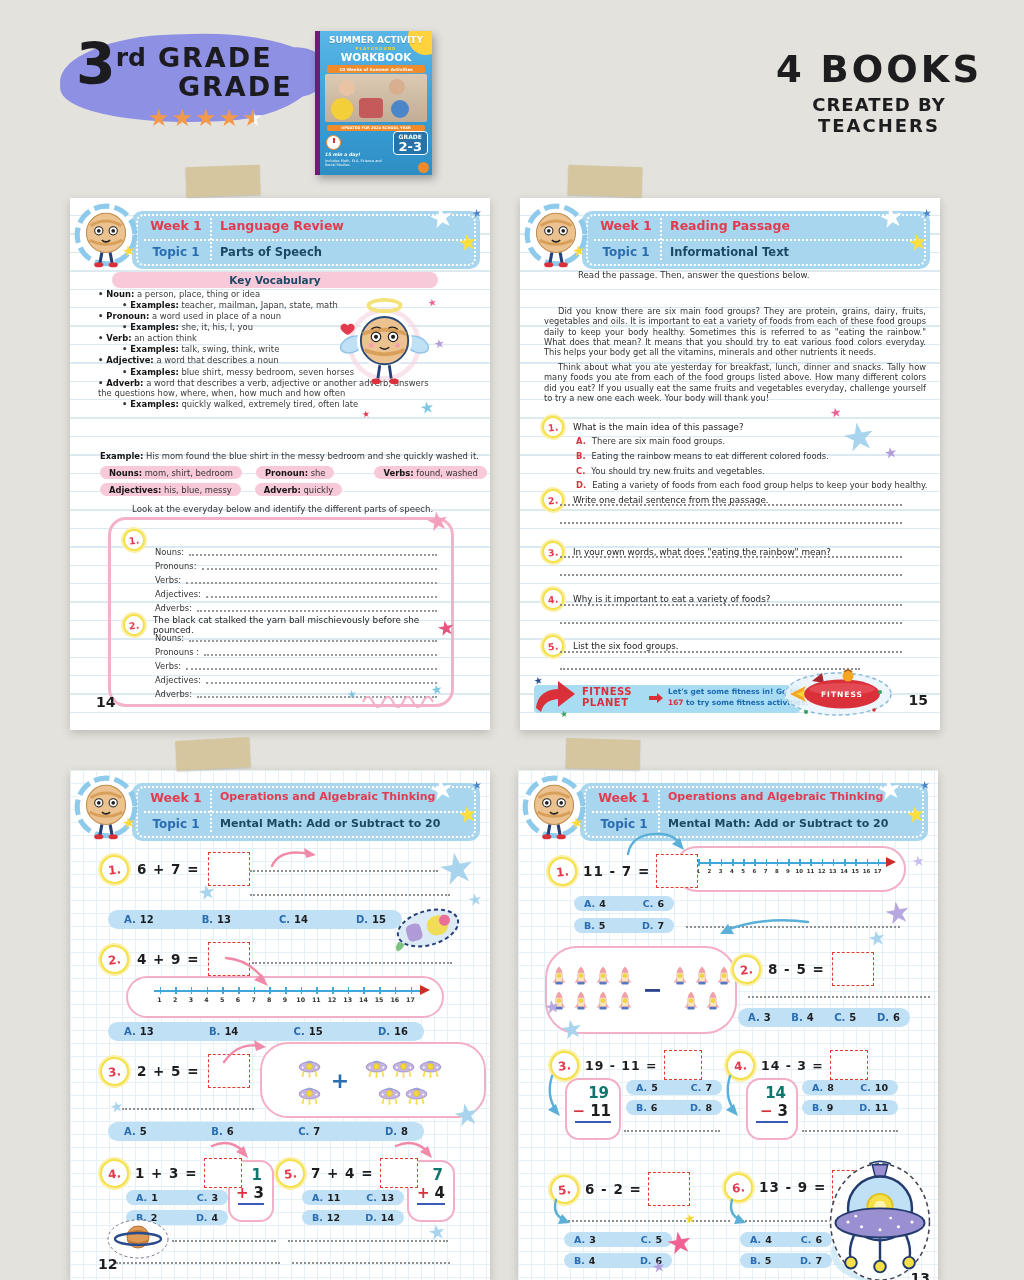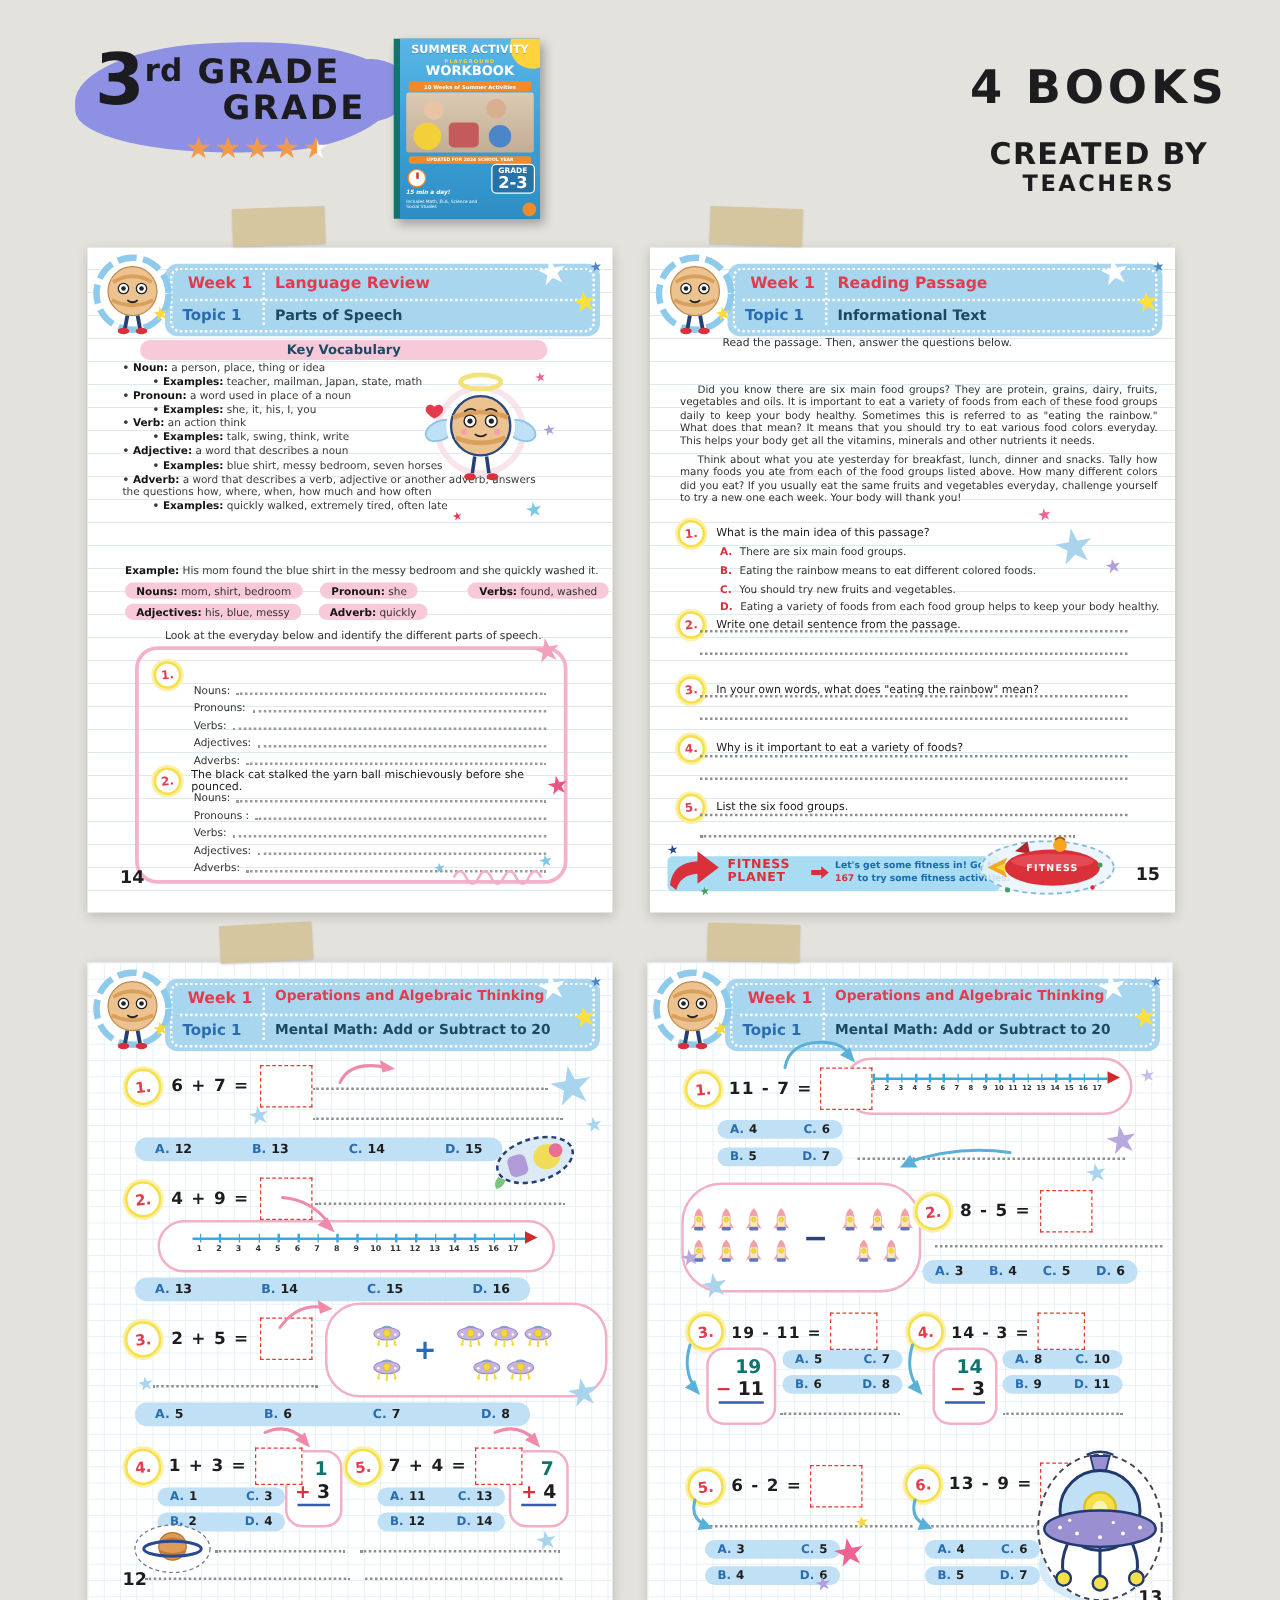--- a/index.html
+++ b/index.html
@@ -10,24 +10,24 @@
 .blob-bg::after{content:"";position:absolute;right:-10px;top:16px;width:64px;height:50px;background:#8e90e3;border-radius:50%}
 .blob-text{position:absolute;left:16px;top:2px;right:8px;display:flex;color:#1b1b20;z-index:2}
 .n3{font-size:57px;font-weight:bold;line-height:1}
 .nsup{font-size:25px;font-weight:bold;vertical-align:18px}
 .bw{margin-left:12px;margin-top:6px;font-size:27px;font-weight:bold;letter-spacing:2px}
 .bw div:last-child{margin-left:20px;margin-top:-2px}
 .stars{position:absolute;left:88px;top:70px;font-size:24px;letter-spacing:2px;color:#f2994b;z-index:2}
 .sh{background:linear-gradient(90deg,#f2994b 50%,#fbfaf7 50%);-webkit-background-clip:text;background-clip:text;color:transparent}
 .caption{position:absolute;left:770px;top:48px;width:218px;text-align:center;color:#1d1d1f;font-weight:bold}
 .c1{font-size:37px;letter-spacing:3px}
-.c2{font-size:24px;margin-top:18px;letter-spacing:1px}
+.c2{font-size:18px;margin-top:3px;letter-spacing:1px}
 .c3{font-size:18px;letter-spacing:2px}
 
-.book{position:absolute;left:315px;top:31px;width:117px;height:144px;background:#0f766e;box-shadow:3px 4px 8px rgba(0,0,0,.3);padding-left:5px;box-sizing:border-box}
+.book{position:absolute;left:315px;top:31px;width:117px;height:144px;background:#701a75;box-shadow:3px 4px 8px rgba(0,0,0,.3);padding-left:5px;box-sizing:border-box}
 .cover{position:relative;width:100%;height:100%;background:linear-gradient(180deg,#5ab6e6 0%,#3a9fd6 55%,#2e8ec4 100%);overflow:hidden;color:#fff}
 .cover::before{content:"";position:absolute;right:-12px;top:-12px;width:36px;height:36px;background:#ffd23e;border-radius:50%}
 .cv-t1{position:absolute;left:0;right:0;top:4px;text-align:center;font-size:9px;font-weight:bold;text-shadow:0 1px 0 rgba(0,0,0,.2)}
 .cv-sub{position:absolute;left:0;right:0;top:15px;text-align:center;font-size:4px;color:#ffd23e;font-weight:bold;letter-spacing:1px}
 .cv-t2{position:absolute;left:0;right:0;top:20px;text-align:center;font-size:10.5px;font-weight:bold}
 .cv-band{position:absolute;left:7px;right:7px;top:34px;background:#f08a2a;border-radius:2px;font-size:4.2px;text-align:center;padding:1.5px 0;font-weight:bold}
 .cv-photo{position:absolute;left:5px;right:5px;top:43px;height:48px;background:linear-gradient(180deg,#dccab4,#c2ad96);border-radius:2px;overflow:hidden}
 .kid{position:absolute;border-radius:50%}
 .cv-band2{position:absolute;left:7px;right:7px;top:94px;background:#f08a2a;border-radius:2px;font-size:3.6px;text-align:center;padding:1px 0;font-weight:bold}
 .cv-clock{position:absolute;left:6px;top:104px;width:13px;height:13px;background:#fff;border:1.5px solid #f08a2a;border-radius:50%}
@@ -45,21 +45,21 @@
 .lined{background-image:repeating-linear-gradient(180deg,rgba(0,0,0,0) 0 17px,#dde9f1 17px 18.4px)}
 .grid{background-image:linear-gradient(#e5f0f7 1px,rgba(0,0,0,0) 1px),linear-gradient(90deg,#e5f0f7 1px,rgba(0,0,0,0) 1px);background-size:13px 13px}
 
 .hdr{position:absolute;left:10px;right:10px;top:10px;height:62px}
 .hdr-band{position:absolute;left:52px;right:0;top:3px;bottom:1px;background:#a9d6ef;border-radius:10px}
 .hdr-band::before{content:"";position:absolute;left:4px;right:4px;top:3px;bottom:3px;border:2px dotted #fff;border-radius:8px}
 .hdr-char{position:absolute;left:-8px;top:-7px;width:68px;height:72px;z-index:3}
 .hdr-vline{position:absolute;left:130px;top:10px;bottom:10px;border-left:2px dotted #fff;z-index:2}
 .hdr-hline{position:absolute;left:64px;right:10px;top:31px;border-top:2px dotted #fff;z-index:2}
 .hdr-week{position:absolute;left:66px;top:10px;width:60px;font-size:12.5px;font-weight:bold;color:#e23b4e;text-align:center;z-index:2}
-.hdr-topic{position:absolute;left:66px;top:37px;width:60px;font-size:12px;font-weight:bold;color:#2a6cb0;z-index:2}
+.hdr-topic{position:absolute;left:66px;top:37px;width:60px;font-size:12px;font-weight:bold;color:#2a6cb0;text-align:center;z-index:2}
 .hdr-title{position:absolute;left:140px;top:10px;right:54px;font-size:12.5px;font-weight:bold;color:#e23b4e;z-index:2;white-space:nowrap}
 .hdr-sub{position:absolute;left:140px;top:37px;right:34px;font-size:11.5px;font-weight:bold;color:#1b4965;z-index:2;white-space:nowrap}
 .small{font-size:11px}
 
 .st{position:absolute;line-height:1;transform:rotate(-10deg);z-index:4}
 .qnum{display:inline-flex;align-items:center;justify-content:center;width:18px;height:18px;border-radius:50%;border:2.5px solid #f5e04a;box-shadow:0 0 0 2px #faf0a8;color:#e23b4e;font-weight:bold;font-size:9.5px;background:#fff;transform:rotate(-6deg);flex:none}
 .qnum.big{width:25px;height:25px;font-size:12px}
 
 .dln{position:absolute;border-bottom:2.2px dotted #8f8f8f}
 .pgnum{position:absolute;font-size:14px;font-weight:bold;color:#1d1d1f;z-index:4}

